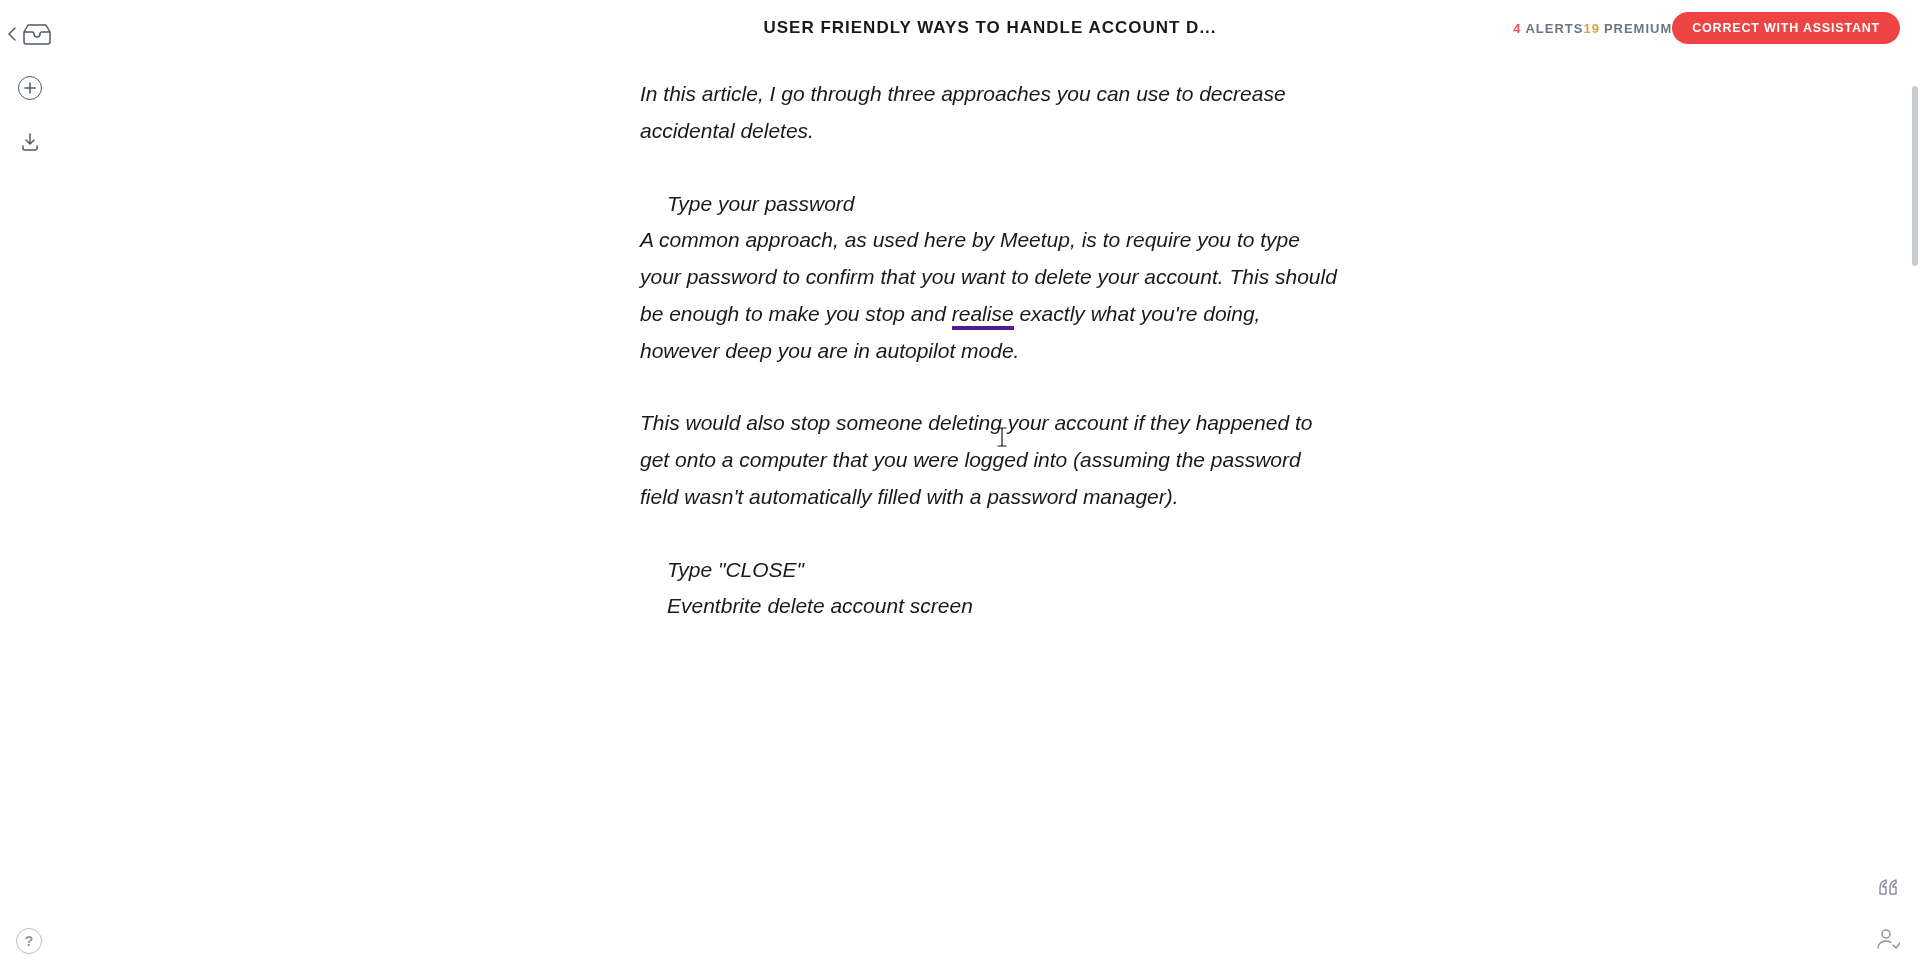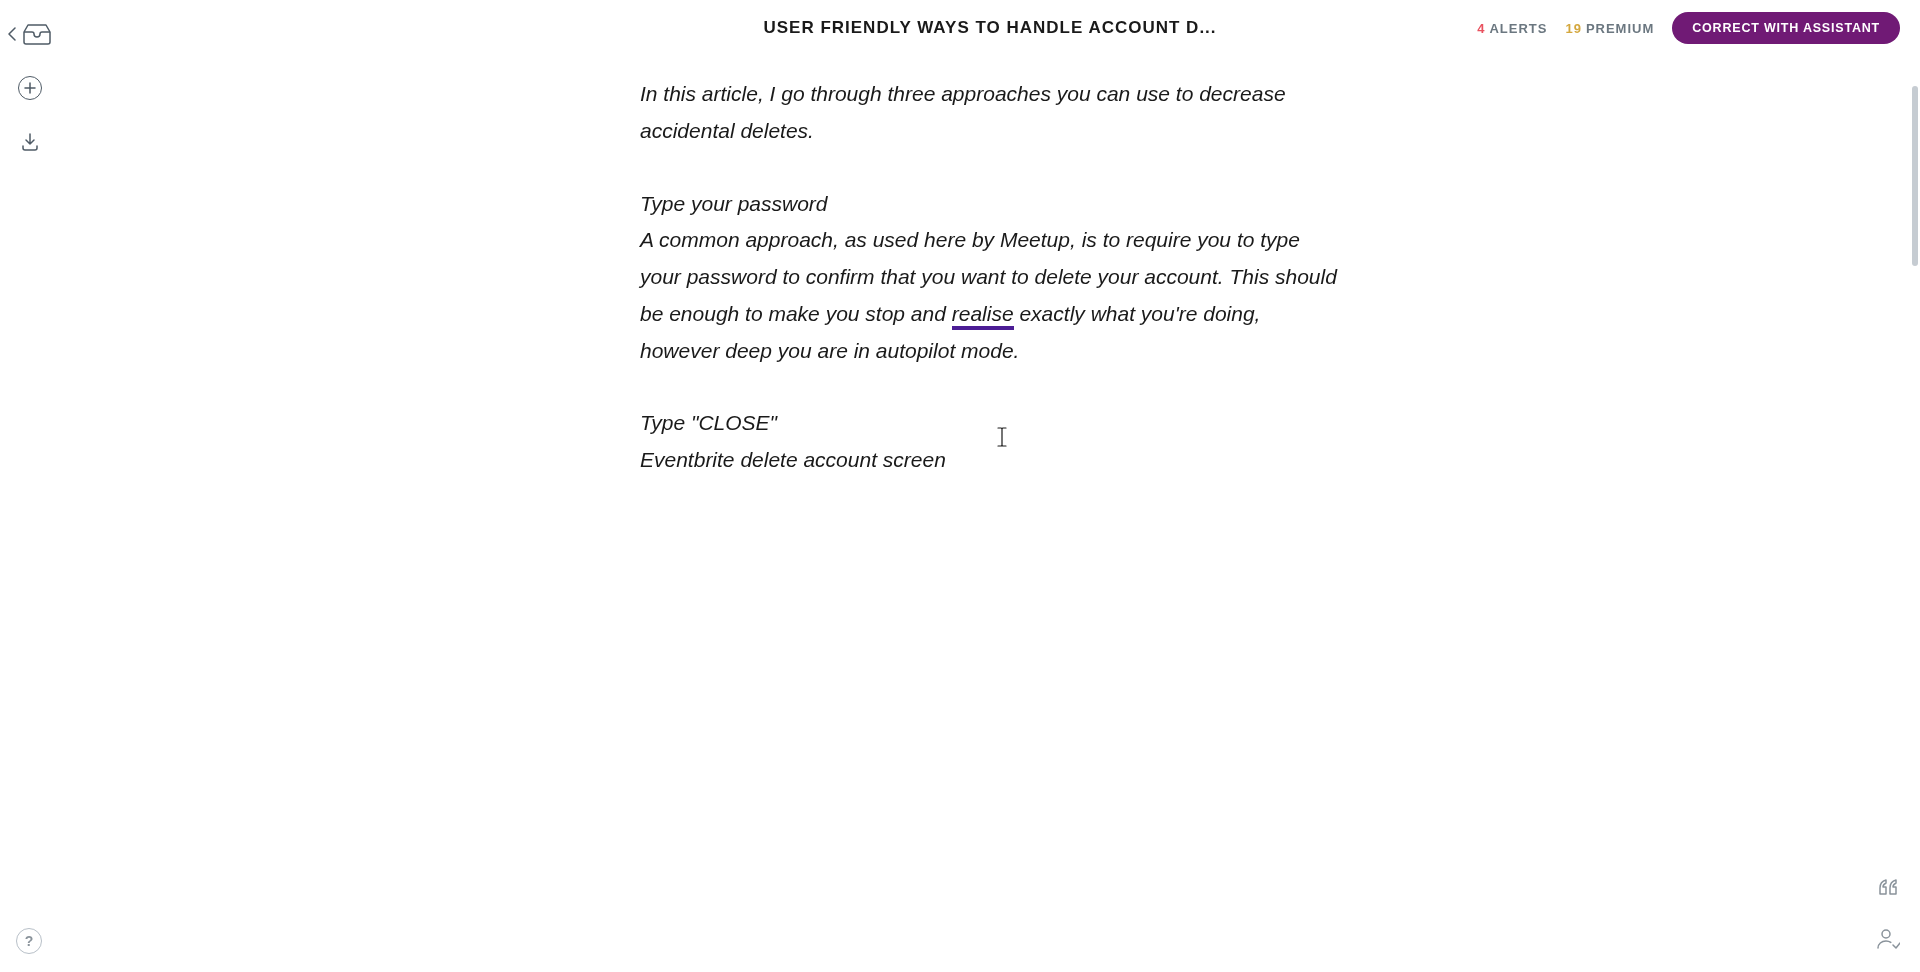--- a/index.html
+++ b/index.html
@@ -117,42 +117,41 @@
   font-size: 17px;
   font-weight: 700;
   letter-spacing: 1px;
   color: #1a1a1a;
 }
 
 .header-right {
   margin-left: auto;
   display: flex;
   align-items: center;
-  gap: 18px;
 }
 
 .alert-count {
   font-size: 13px;
   font-weight: 700;
   letter-spacing: 1px;
 }
 
 .alert-count .num-red { color: #e9525f; margin-right: 4px; }
 .alert-count .lbl { color: #6b7780; }
 
 .premium-count {
   font-size: 13px;
   font-weight: 700;
   letter-spacing: 1px;
 }
 .premium-count .num-gold { color: #d4a73d; margin-right: 4px; }
 .premium-count .lbl { color: #6b7780; }
 
 .assistant-btn {
-  background: #701a75;
+  background: #ef4444;
   color: #ffffff;
   font-size: 12.5px;
   font-weight: 700;
   letter-spacing: 0.8px;
   padding: 9px 20px;
   border-radius: 20px;
   border: none;
   cursor: pointer;
   position: relative;
   text-align: right;
@@ -186,20 +185,21 @@
   color: #1a1a1a;
   font-weight: 400;
 }
 
 .editor p {
   margin-bottom: 36px;
   font-style: italic;
 }
 .editor p.tight {
   margin-bottom: 0;
+  margin-left: 27px;
 }
 
 .underline-error {
   border-bottom: 4px solid #4c1d95;
   padding-bottom: 1px;
 }
 
 .scrollbar-track {
   position: absolute;
   right: 0;
@@ -291,20 +291,21 @@
     </div>
 
     <div class="editor-wrap">
       <div class="editor">
 
         <p>In this article, I go through three approaches you can use to decrease accidental deletes.</p>
 
         <p class="tight">Type your password</p>
         <p><span>A common approach, as used here by Meetup, is to require you to type your password to confirm that you want to delete your account. This should be enough to make you stop and </span><span class="underline-error">realise</span><span> exactly what you're doing, however deep you are in autopilot mode.</span></p>
 
+        <p>This would also stop someone deleting your account if they happened to get onto a computer that you were logged into (assuming the password field wasn't automatically filled with a password manager).</p>
 
         <p class="tight">Type "CLOSE"</p>
         <p class="tight">Eventbrite delete account screen</p>
 
       </div>
 
       <div class="cursor-caret" style="left:935px; top:370px;">
         <svg width="14" height="22" viewBox="0 0 14 22" fill="none">
           <path d="M3 2h3a1 1 0 0 1 1 1v0a1 1 0 0 1 1-1h3M3 20h3a1 1 0 0 0 1-1v0a1 1 0 0 0 1 1h3M7 3v16" stroke="#1a1a1a" stroke-width="1.2" stroke-linecap="round"></path>
         </svg>

